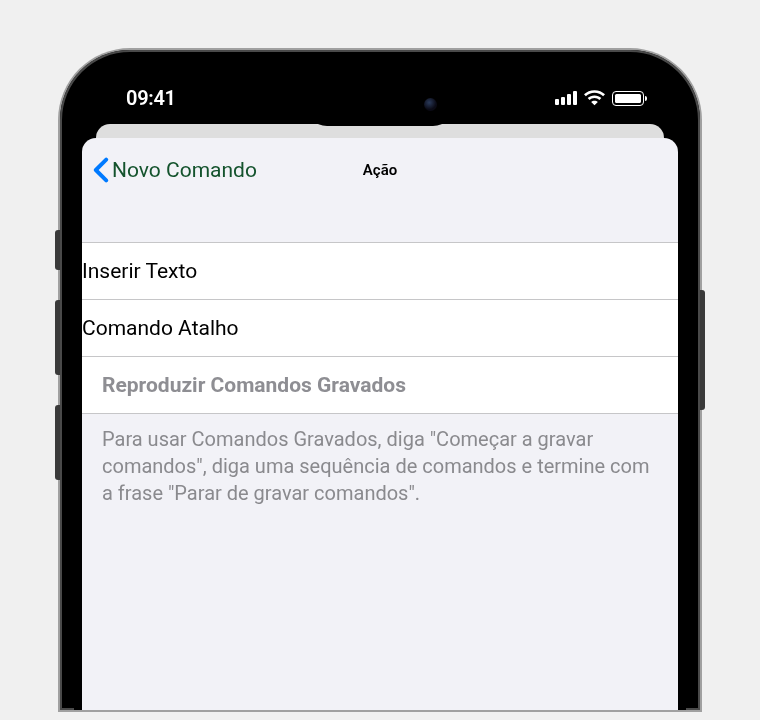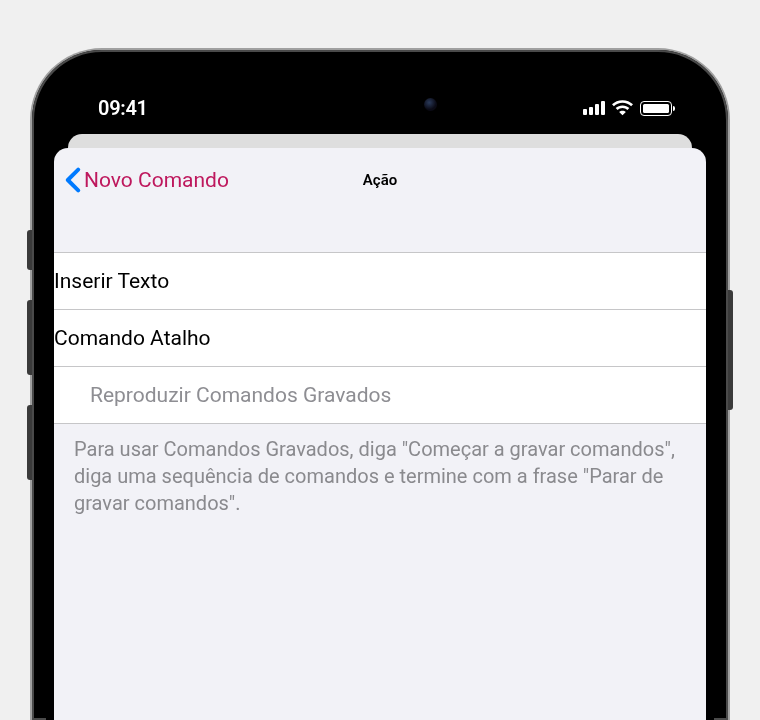--- a/index.html
+++ b/index.html
@@ -15,24 +15,24 @@
       font-family: -apple-system, BlinkMacSystemFont, "Segoe UI", Roboto, Helvetica, Arial, sans-serif;
       display: flex;
       justify-content: center;
       align-items: flex-start;
       overflow: hidden;
       border-radius: 30px;
     }
     
     .phone-frame {
       margin-top: 50px;
-      width: 696px;
+      width: 640px;
       background: #000;
       border-radius: 70px 70px 0 0;
-      padding: 14px 14px 0 14px;
+      padding: 4px 14px 0 14px;
       box-shadow: 0 0 0 2px #a0a0a0, inset 0 0 0 2px #4a4a4a;
       position: relative;
     }
     
     .phone-screen {
       background: #000;
       border-radius: 56px 56px 0 0;
       overflow: hidden;
       height: 656px;
     }
@@ -151,21 +151,21 @@
       height: 64px;
       display: flex;
       align-items: center;
       position: relative;
       padding: 0 14px;
     }
     
     .back-button {
       display: flex;
       align-items: center;
-      color: #be185d;
+      color: #14532d;
       position: absolute;
       left: 10px;
     }
     
     .back-chevron svg {
       width: 18px;
       height: 26px;
       display: block;
     }
     
@@ -194,22 +194,23 @@
     .list-row {
       padding: 16px 20px;
       font-size: 21px;
       color: #000;
       border-bottom: 0.5px solid #c6c6c8;
       padding-left: 0;
     }
     
     .list-row:last-child {
       border-bottom: none;
-      margin-left: 16px;
+      margin-left: 0;
       padding-left: 20px;
+      font-weight: bold;
     }
     
     .list-row.disabled {
       color: #8e8e93;
     }
     
     .footer-text {
       padding: 12px 20px;
       font-size: 20px;
       line-height: 1.35;

